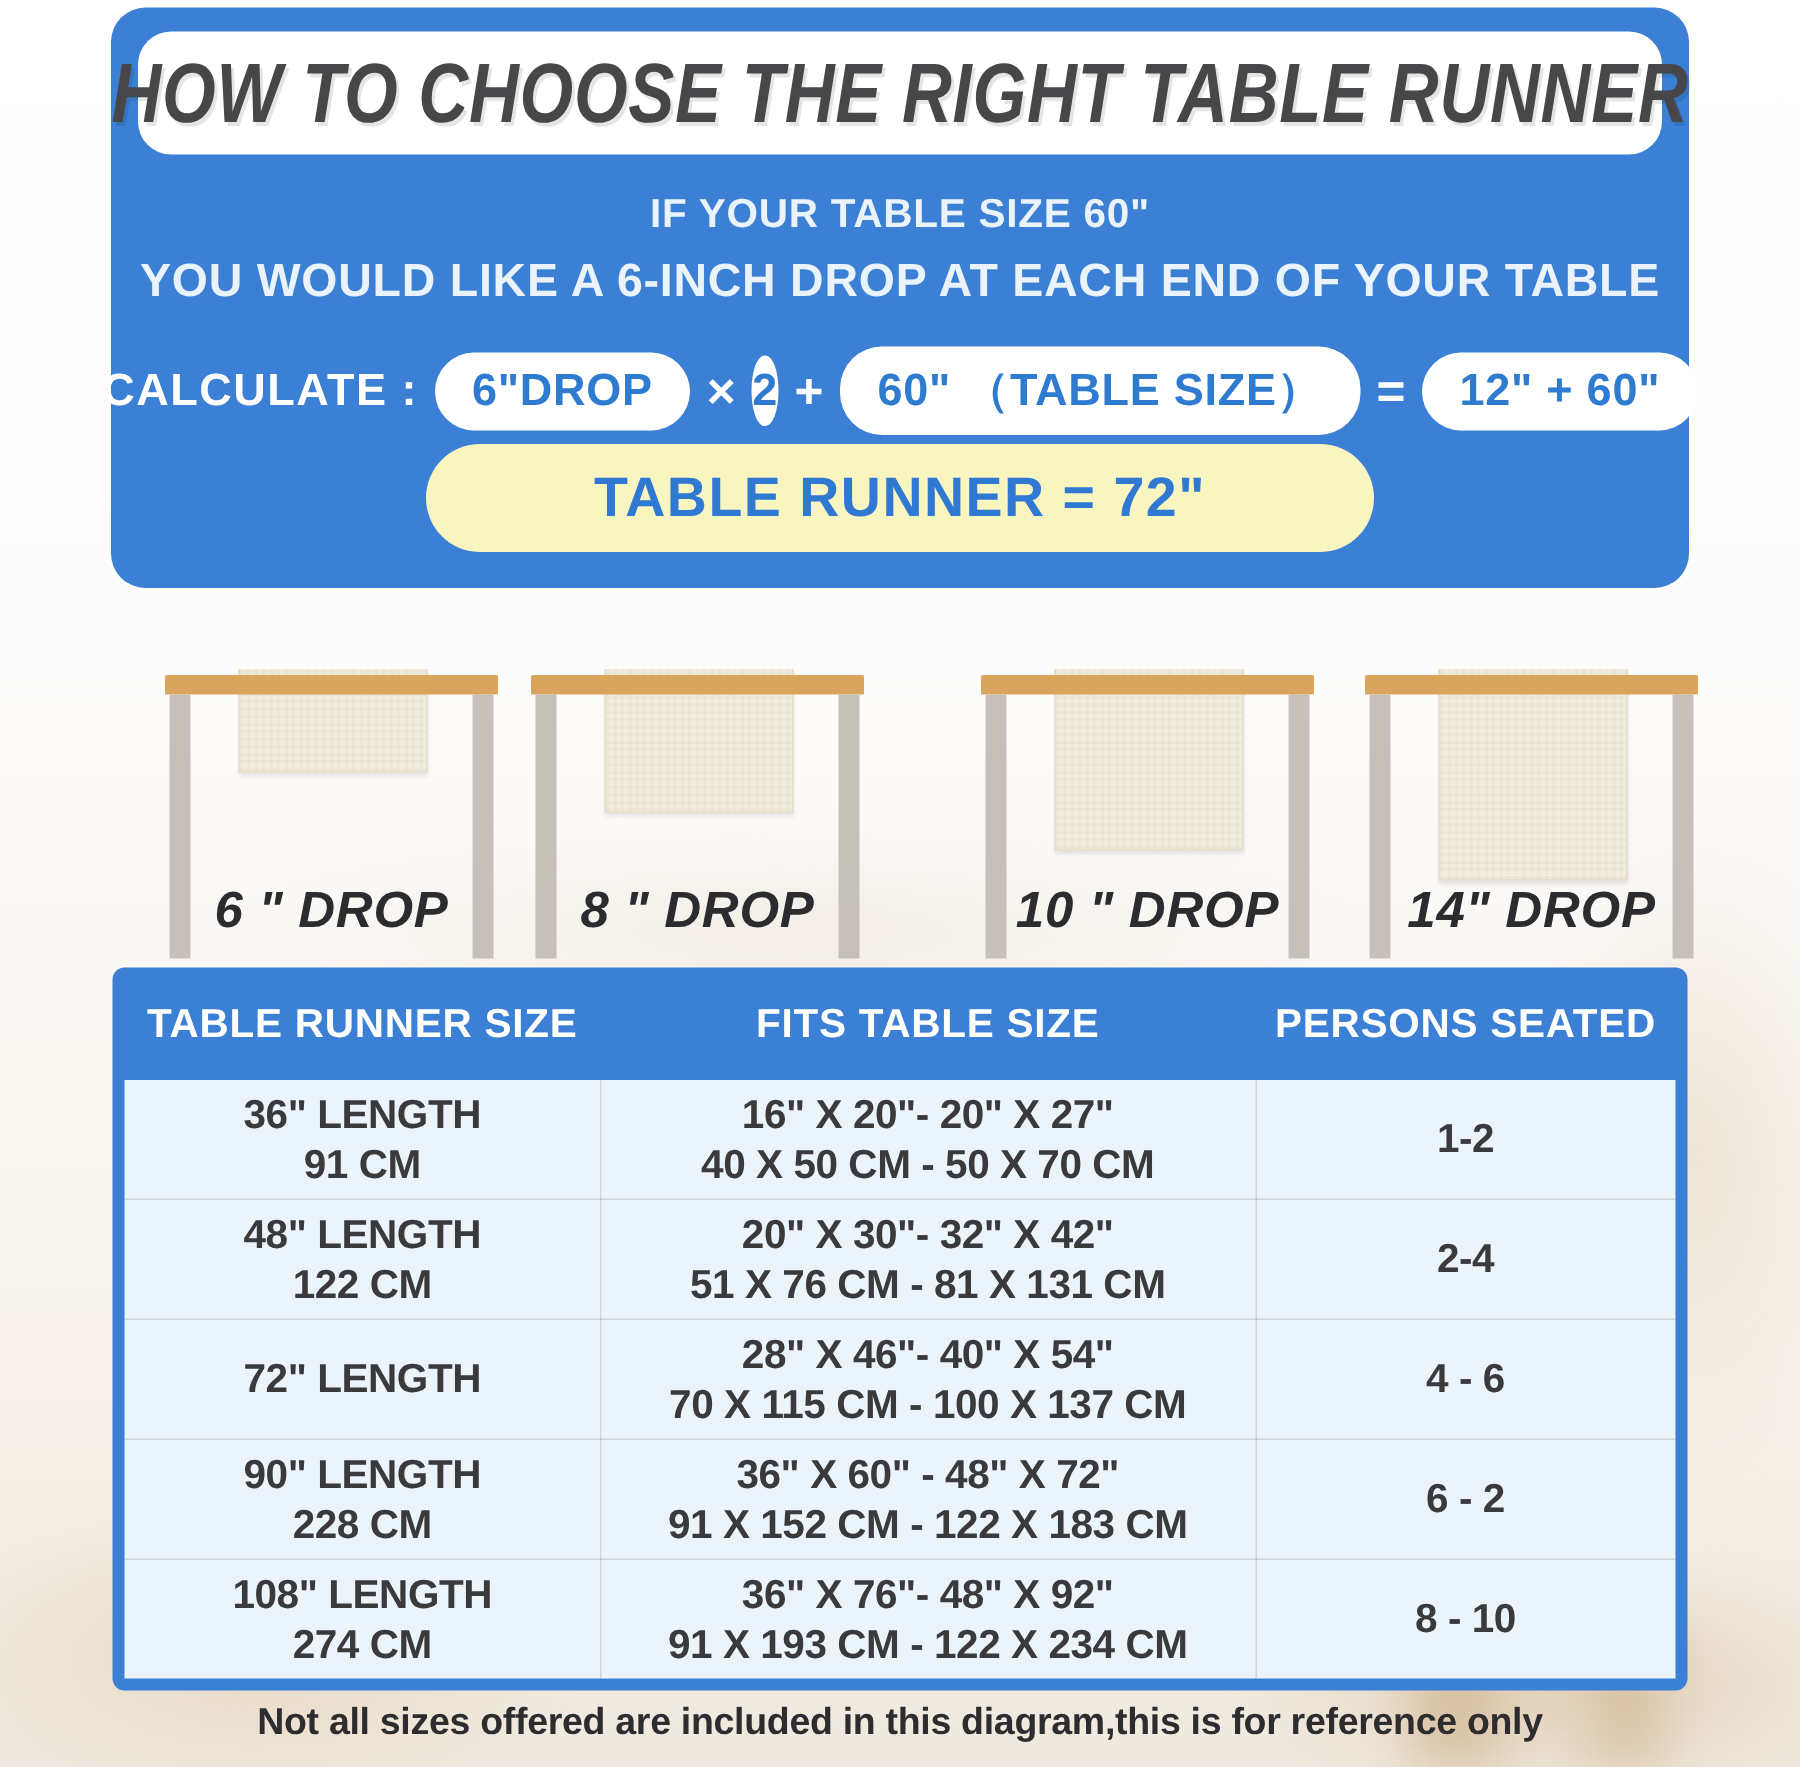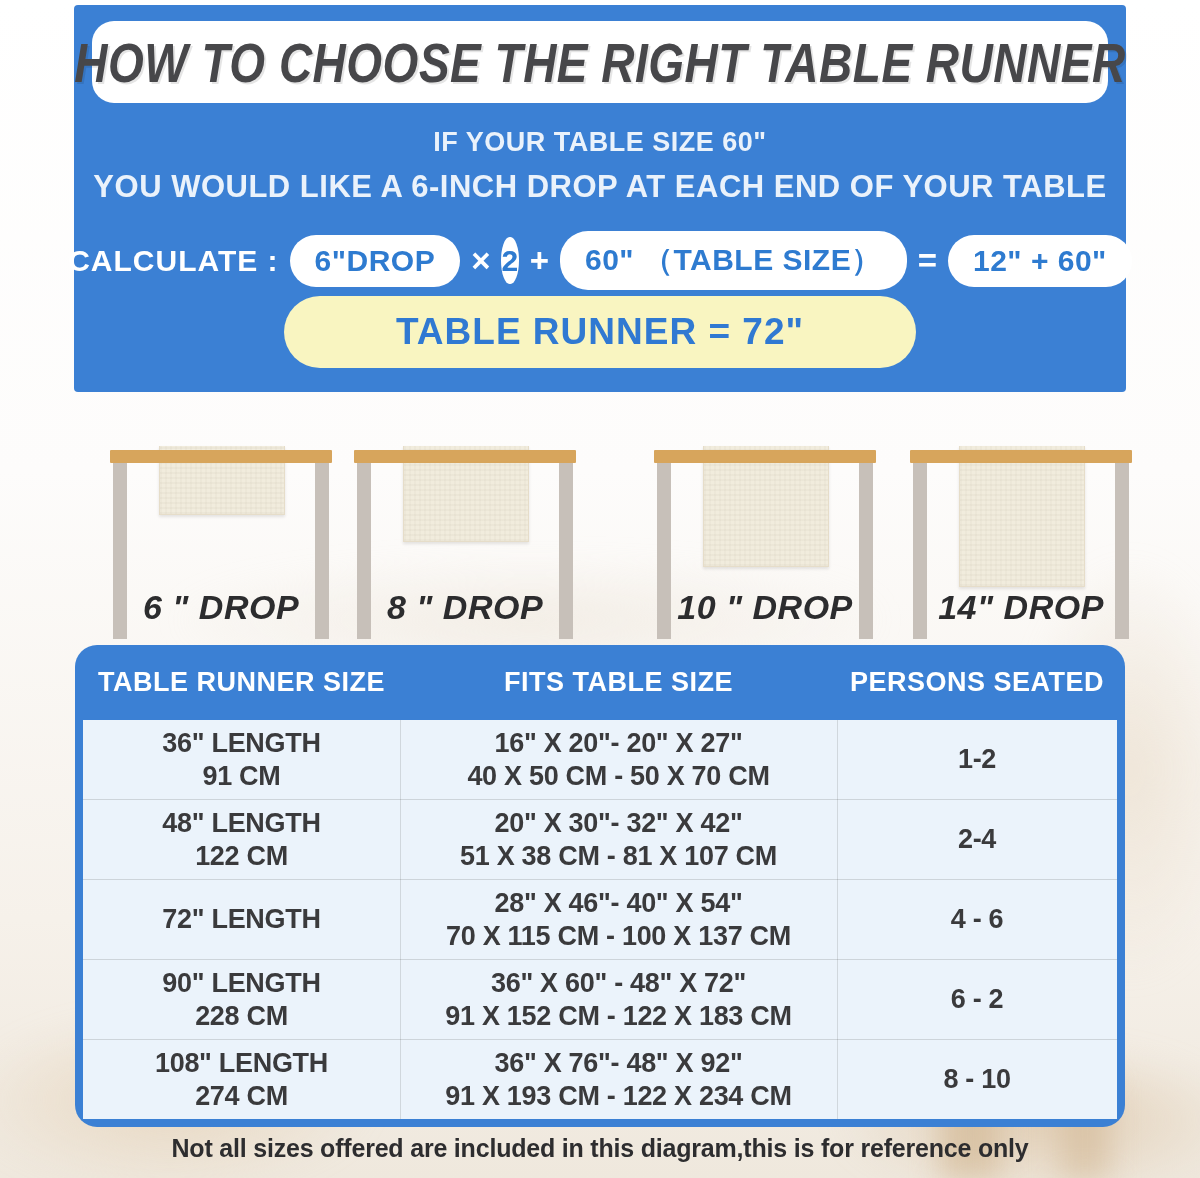--- a/index.html
+++ b/index.html
@@ -11,21 +11,21 @@
   
   .blob{position:absolute;pointer-events:none;filter:blur(14px);}
   .blob.b1{left:-40px;top:1010px;width:420px;height:180px;background:radial-gradient(ellipse at center,rgba(224,200,168,.55),transparent 70%);}
   .blob.b2{left:830px;top:1040px;width:420px;height:160px;background:radial-gradient(ellipse at center,rgba(214,186,150,.6),transparent 70%);}
   .blob.b3{left:1020px;top:560px;width:220px;height:420px;background:radial-gradient(ellipse at center,rgba(232,219,200,.6),transparent 72%);}
   .blob.b4{left:180px;top:560px;width:700px;height:120px;background:radial-gradient(ellipse at center,rgba(236,228,216,.55),transparent 75%);}
   .blob.b5{left:940px;top:1090px;width:60px;height:90px;background:rgba(205,175,135,.5);}
   .blob.b6{left:1060px;top:1080px;width:50px;height:100px;background:rgba(210,182,145,.5);}
 
   
-  .top-panel{position:absolute;left:74px;top:5px;width:1052px;height:387px;background:#3b80d4;border-radius:4px;}
+  .top-panel{position:absolute;left:74px;top:5px;width:1052px;height:387px;background:#3b80d4;border-radius:23px;}
   .title-card{position:absolute;left:18px;top:16px;right:18px;height:82px;background:#ffffff;border-radius:22px;display:flex;align-items:center;justify-content:center;}
   .title-card h1{
     margin:0;font-size:46px;font-weight:bold;font-style:italic;color:#47474a;
     letter-spacing:.5px;transform:scaleY(1.22);white-space:nowrap;
     text-shadow:2px 2px 0 rgba(0,0,0,.10);
   }
   .subtitle{position:absolute;top:122px;left:0;right:0;text-align:center;color:#eaf2fb;font-weight:bold;}
   .subtitle .line1{font-size:27px;letter-spacing:.5px;}
   .subtitle .line2{font-size:31px;letter-spacing:.5px;margin-top:11px;}
   .calc-row{position:absolute;top:226px;left:10px;right:10px;display:flex;align-items:center;justify-content:center;gap:11px;}
@@ -49,21 +49,21 @@
   .runner{
     position:absolute;top:0;left:49px;width:124px;background:#f1ecdd;
     background-image:repeating-linear-gradient(0deg,rgba(120,105,80,.045) 0 2px,transparent 2px 5px),
                      repeating-linear-gradient(90deg,rgba(120,105,80,.035) 0 2px,transparent 2px 5px);
     border:1px solid #e6ddc9;border-top:none;box-shadow:0 2px 3px rgba(0,0,0,.10);
   }
   .runner-1{height:68px;} .runner-2{height:95px;} .runner-3{height:120px;} .runner-4{height:140px;}
   .drop-label{position:absolute;top:142px;left:0;right:0;text-align:center;font-size:34px;font-weight:bold;font-style:italic;color:#2c2c2e;white-space:nowrap;letter-spacing:.5px;}
 
   
-  .size-panel{position:absolute;left:75px;top:645px;width:1050px;height:482px;background:#3b80d4;border-radius:22px;}
+  .size-panel{position:absolute;left:75px;top:645px;width:1050px;height:482px;background:#3b80d4;border-radius:8px;}
   .size-header{position:absolute;top:0;left:8px;right:8px;height:75px;display:grid;grid-template-columns:317px 437px 1fr;align-items:center;}
   .size-header .hcell{text-align:center;color:#ffffff;font-size:27px;font-weight:bold;letter-spacing:.5px;}
   .size-body{position:absolute;left:8px;right:8px;top:75px;bottom:8px;background:rgba(255,255,255,.90);display:flex;flex-direction:column;}
   .vline{position:absolute;top:0;bottom:0;width:1px;background:rgba(70,70,70,.16);}
   .vline.v1{left:317px;} .vline.v2{left:754px;}
   .size-row{flex:1;display:grid;grid-template-columns:317px 437px 1fr;align-items:center;}
   .size-row + .size-row{border-top:1px solid rgba(70,70,70,.18);}
   .cell{text-align:center;color:#3a3a3c;font-weight:bold;font-size:27px;letter-spacing:-.3px;line-height:1.22;}
 
   
@@ -157,21 +157,21 @@
         </div>
       </div>
 
       <div class="size-row">
         <div class="cell">
           <div>48" LENGTH</div>
           <div>122 CM</div>
         </div>
         <div class="cell">
           <div>20" X 30"- 32" X 42"</div>
-          <div>51 X 38 CM - 81 X 107 CM</div>
+          <div>51 X 76 CM - 81 X 131 CM</div>
         </div>
         <div class="cell">
           <div>2-4</div>
         </div>
       </div>
 
       <div class="size-row">
         <div class="cell">
           <div>72" LENGTH</div>
         </div>

